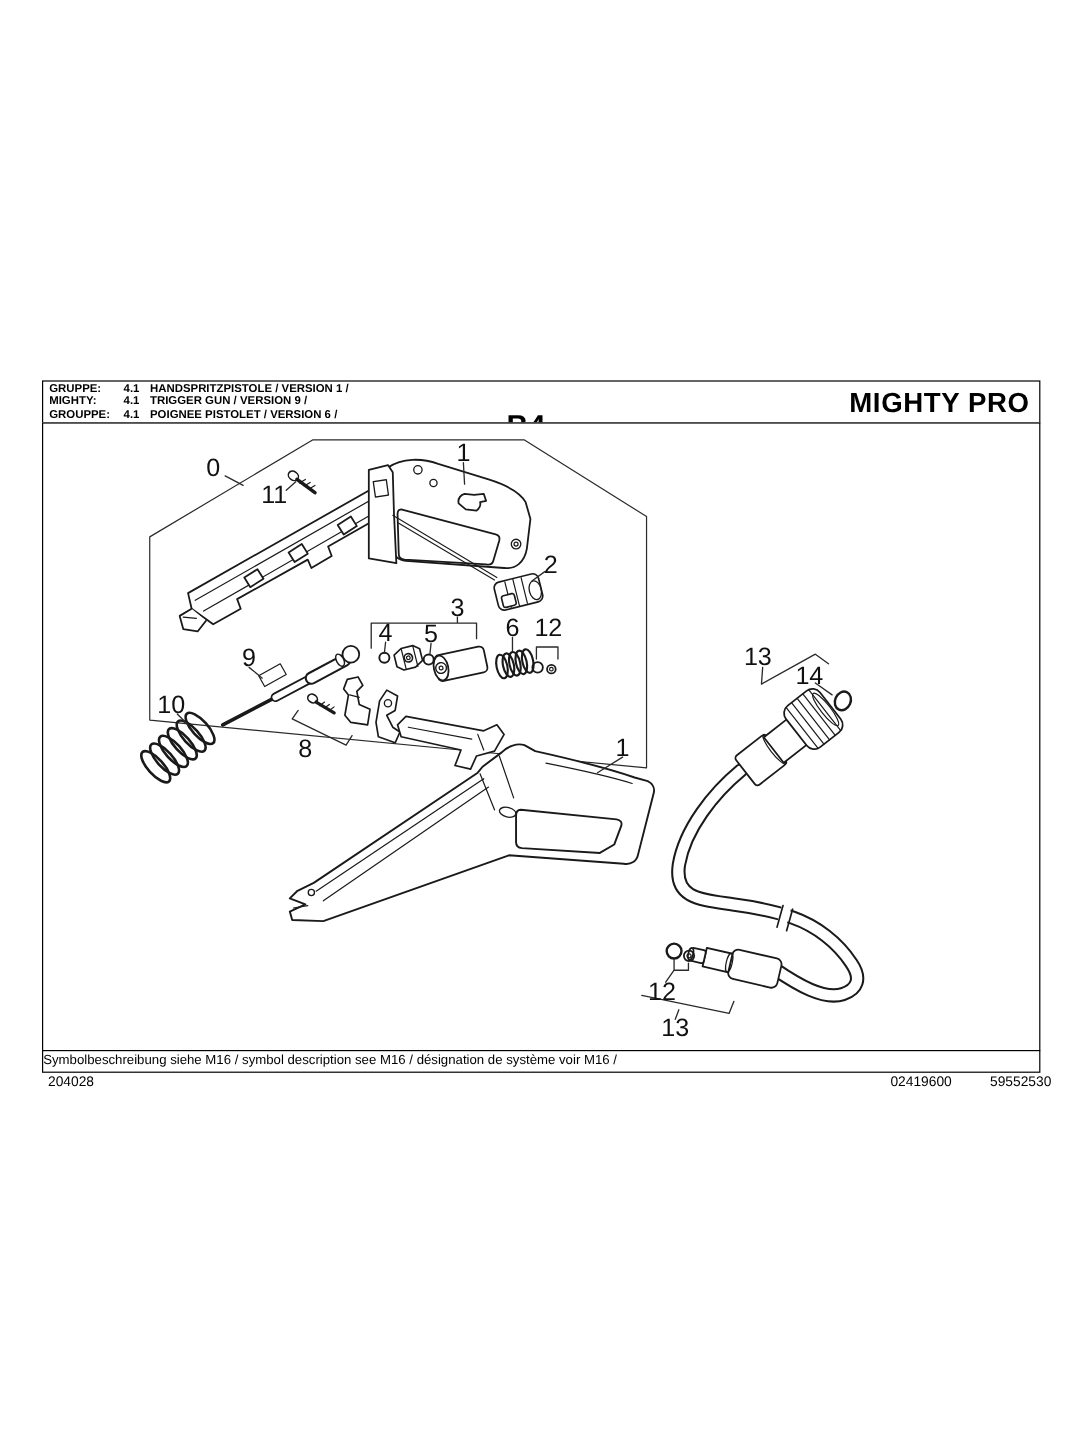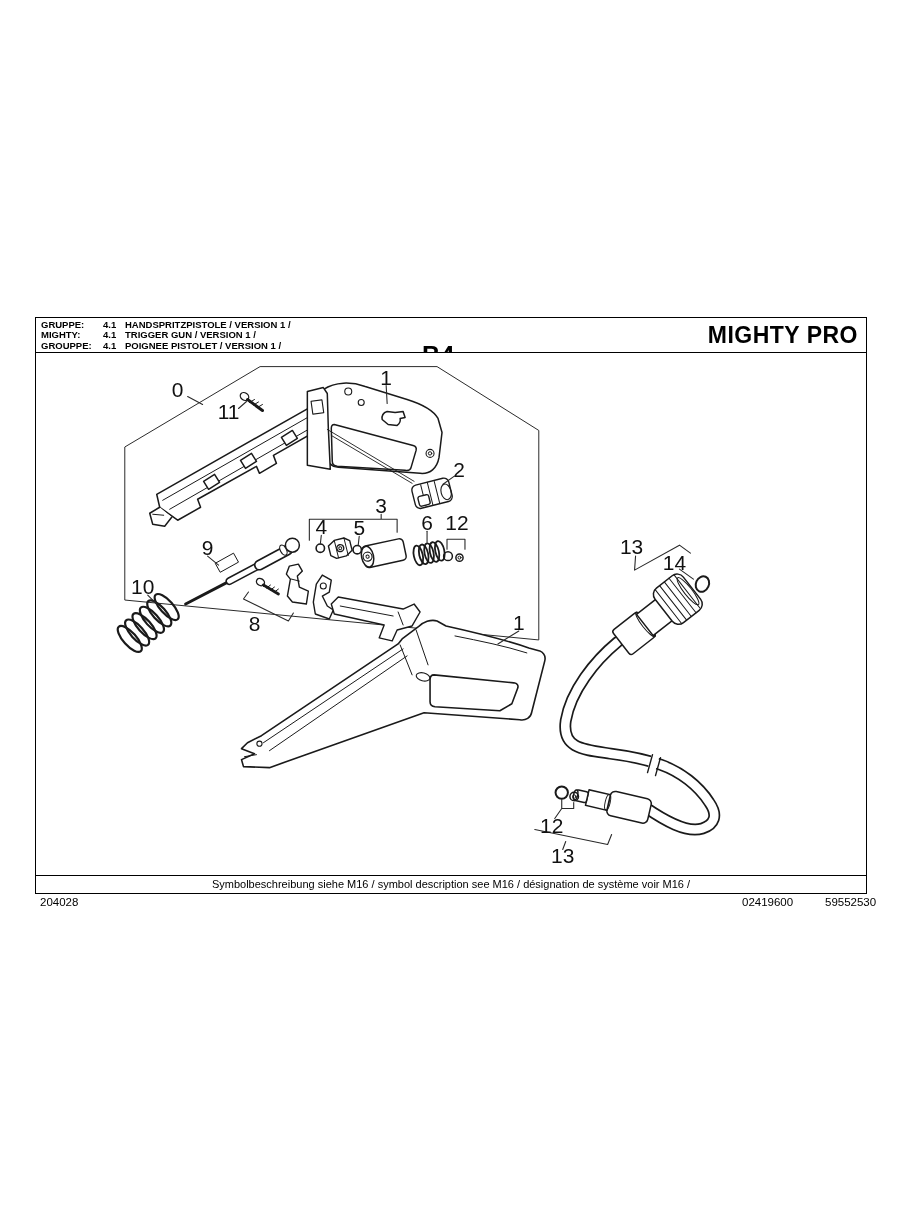--- a/index.html
+++ b/index.html
@@ -9,21 +9,21 @@
            border:1.6px solid #000;box-sizing:border-box;background:#fff;}
   .hdr-rows{position:absolute;left:5px;top:2px;}
   .hrow{display:grid;grid-template-columns:58px 18px auto;column-gap:4px;
         font-size:9.5px;font-weight:bold;line-height:10.4px;white-space:nowrap;}
   .sheet-code{position:absolute;left:386px;top:3px;font-size:25px;font-weight:bold;letter-spacing:.5px;margin-top:20px;}
   .product-name{position:absolute;right:8px;top:4px;font-size:23px;font-weight:bold;letter-spacing:.5px;margin-left:48px;}
   .diagram-box{position:absolute;left:35px;top:352px;width:832px;height:524px;
                border:1.6px solid #000;box-sizing:border-box;background:#fff;}
   .diagram-box svg{position:absolute;left:0;top:0;width:100%;height:100%;}
   .footer-box{position:absolute;left:35px;top:875px;width:832px;height:19px;
-              border:1.4px solid #000;box-sizing:border-box;text-align:center;
+              border:1.4px solid #000;box-sizing:border-box;
               font-size:11px;line-height:16px;background:#fff;}
   .docnum{position:absolute;top:896px;font-size:11.5px;text-align:center;}
   .docnum.left{left:40px;}
   .docnum.r1{left:742px;}
   .docnum.r2{left:813px;padding-left:12px;}
   text.plbl{font-family:"Liberation Sans",sans-serif;font-size:21px;fill:#111;}
 </style>
 </head>
 <body>
 
@@ -32,26 +32,26 @@
   <div class="hdr-box">
     <div class="hdr-rows">
       <div class="hrow">
         <span>GRUPPE:</span>
         <span>4.1</span>
         <span>HANDSPRITZPISTOLE / VERSION 1 /</span>
       </div>
       <div class="hrow">
         <span>MIGHTY:</span>
         <span>4.1</span>
-        <span>TRIGGER GUN / VERSION 1 /</span>
+        <span>TRIGGER GUN / VERSION 9 /</span>
       </div>
       <div class="hrow">
         <span>GROUPPE:</span>
         <span>4.1</span>
-        <span>POIGNEE PISTOLET / VERSION 1 /</span>
+        <span>POIGNEE PISTOLET / VERSION 6 /</span>
       </div>
     </div>
     <div class="sheet-code">B4</div>
     <div class="product-name">MIGHTY PRO</div>
   </div>
 
   <div class="diagram-box">
     <svg viewBox="0 0 832 522" stroke-linejoin="round" stroke-linecap="round">
 
       <polygon points="225,13 402,13 504,77 504,287 89,247 89,94" fill="none" stroke="#2a2a2a" stroke-width="1"></polygon>

